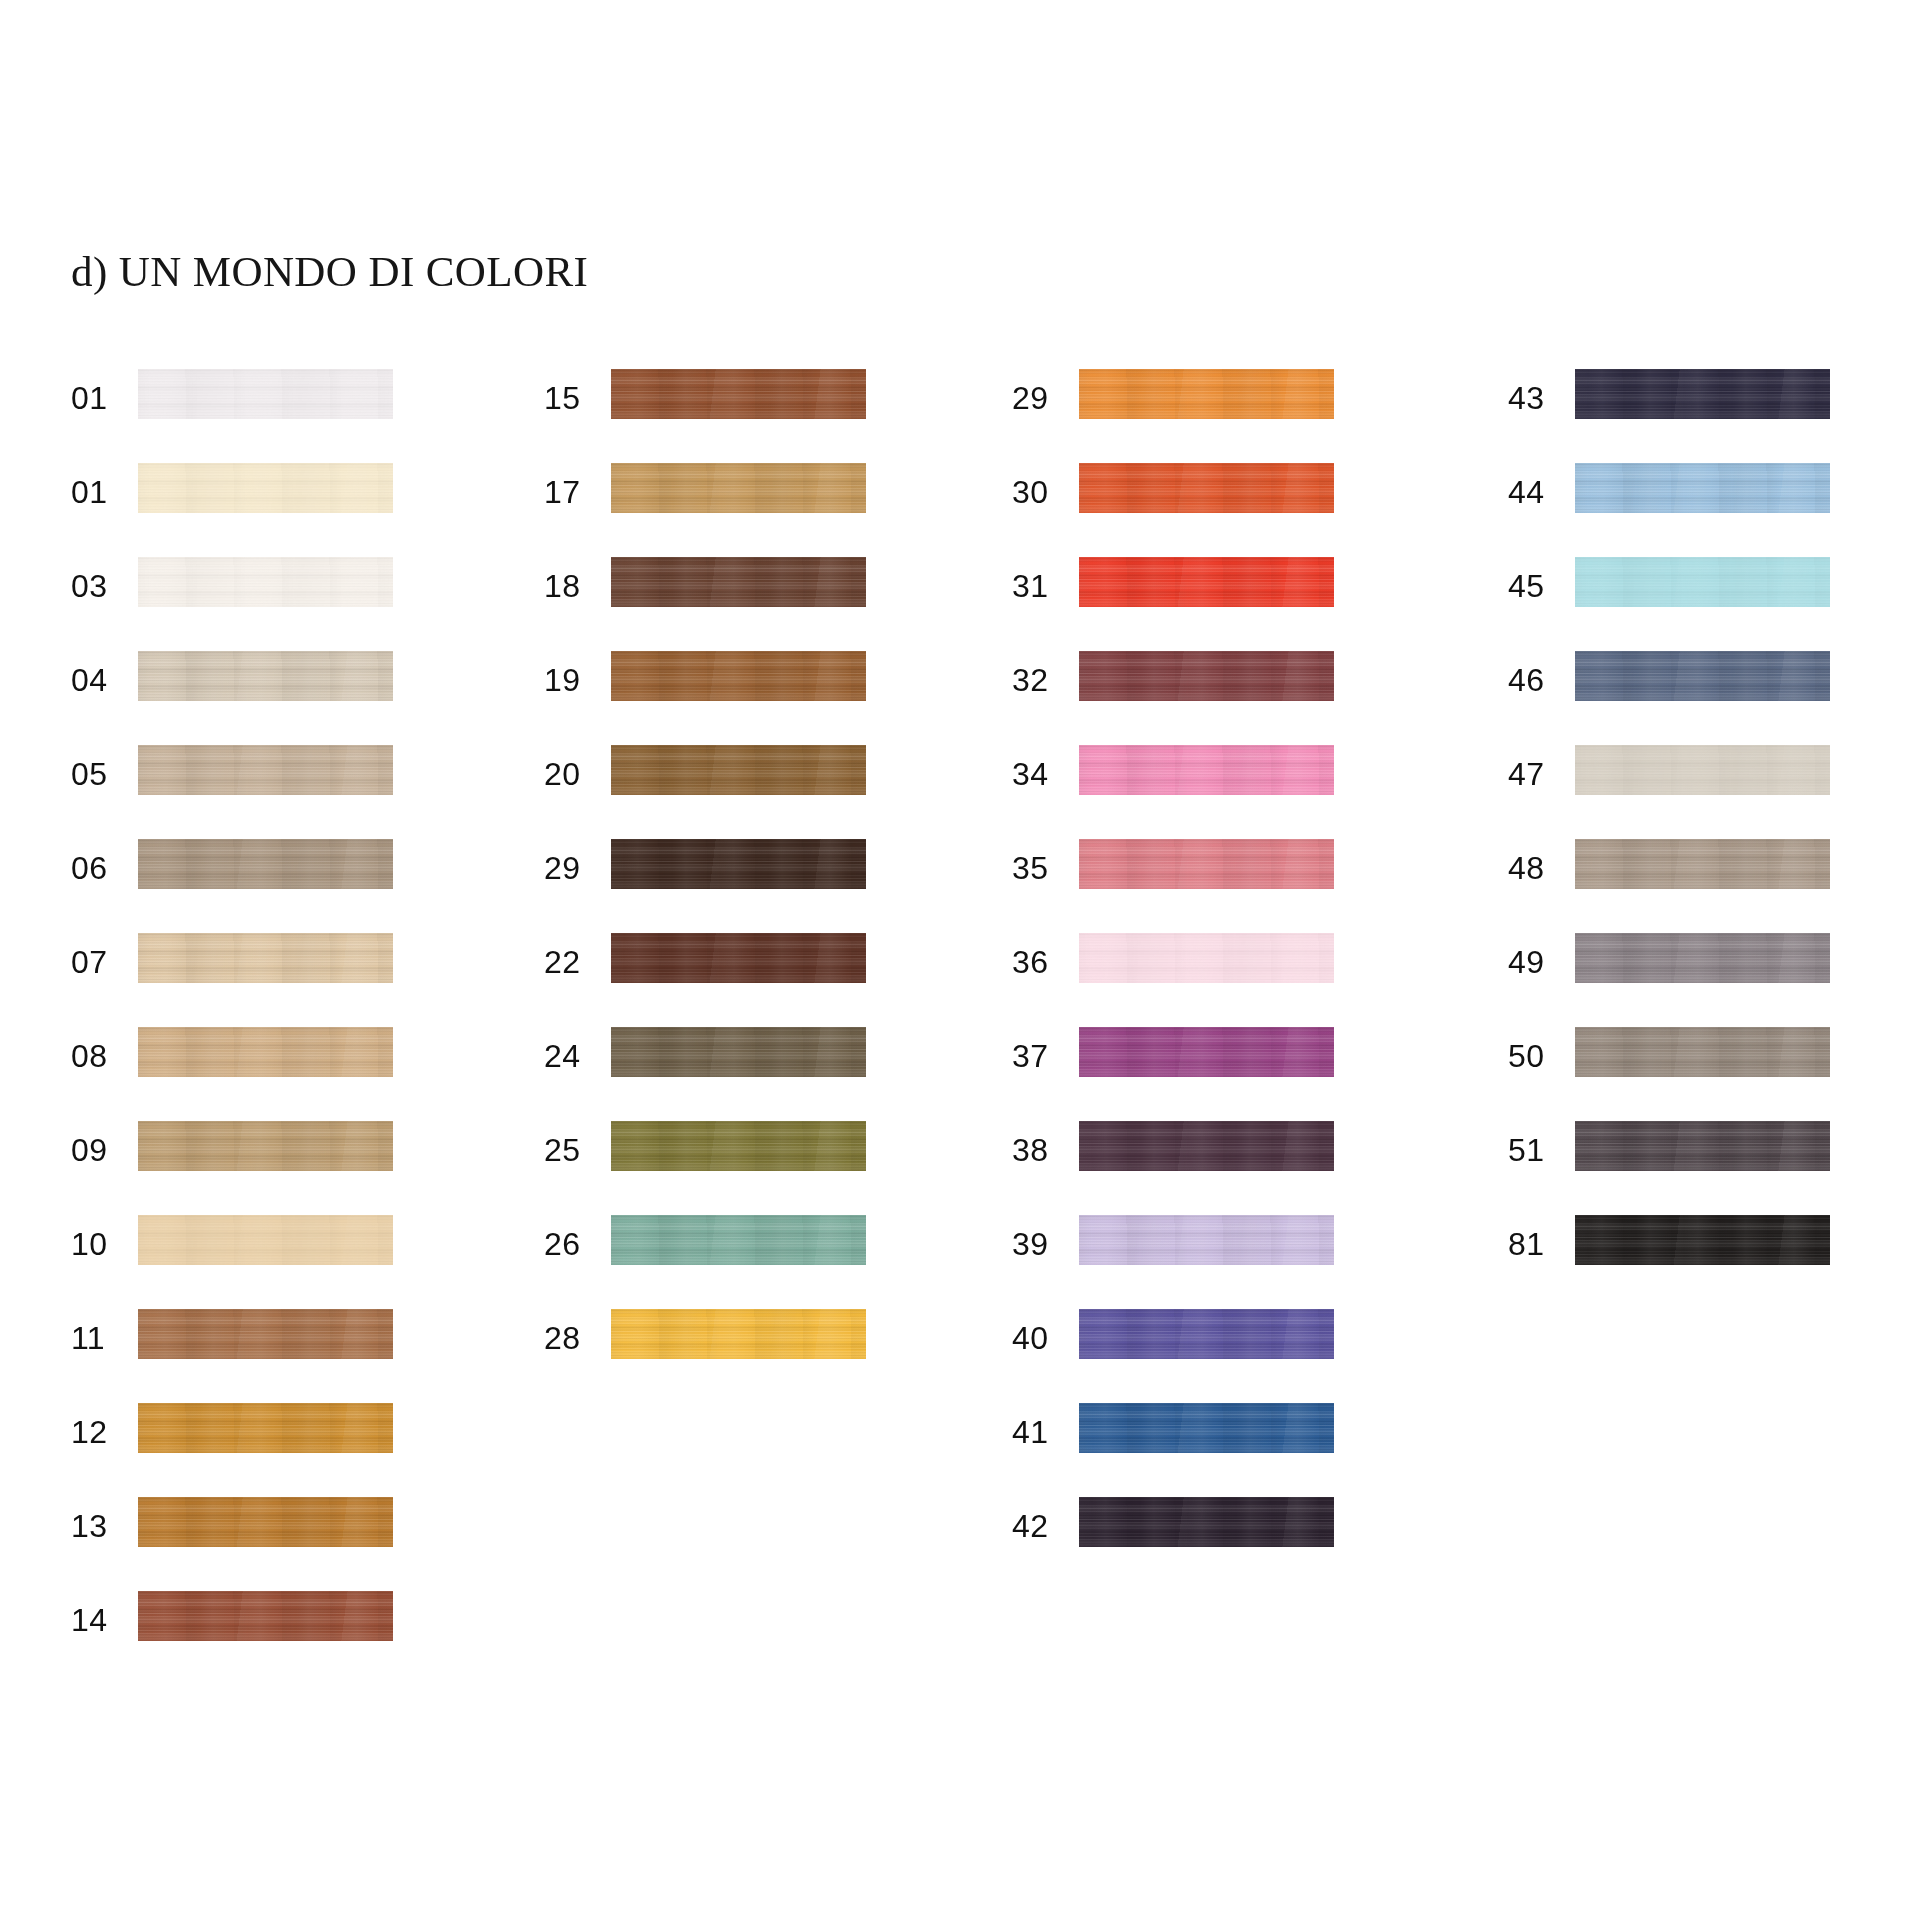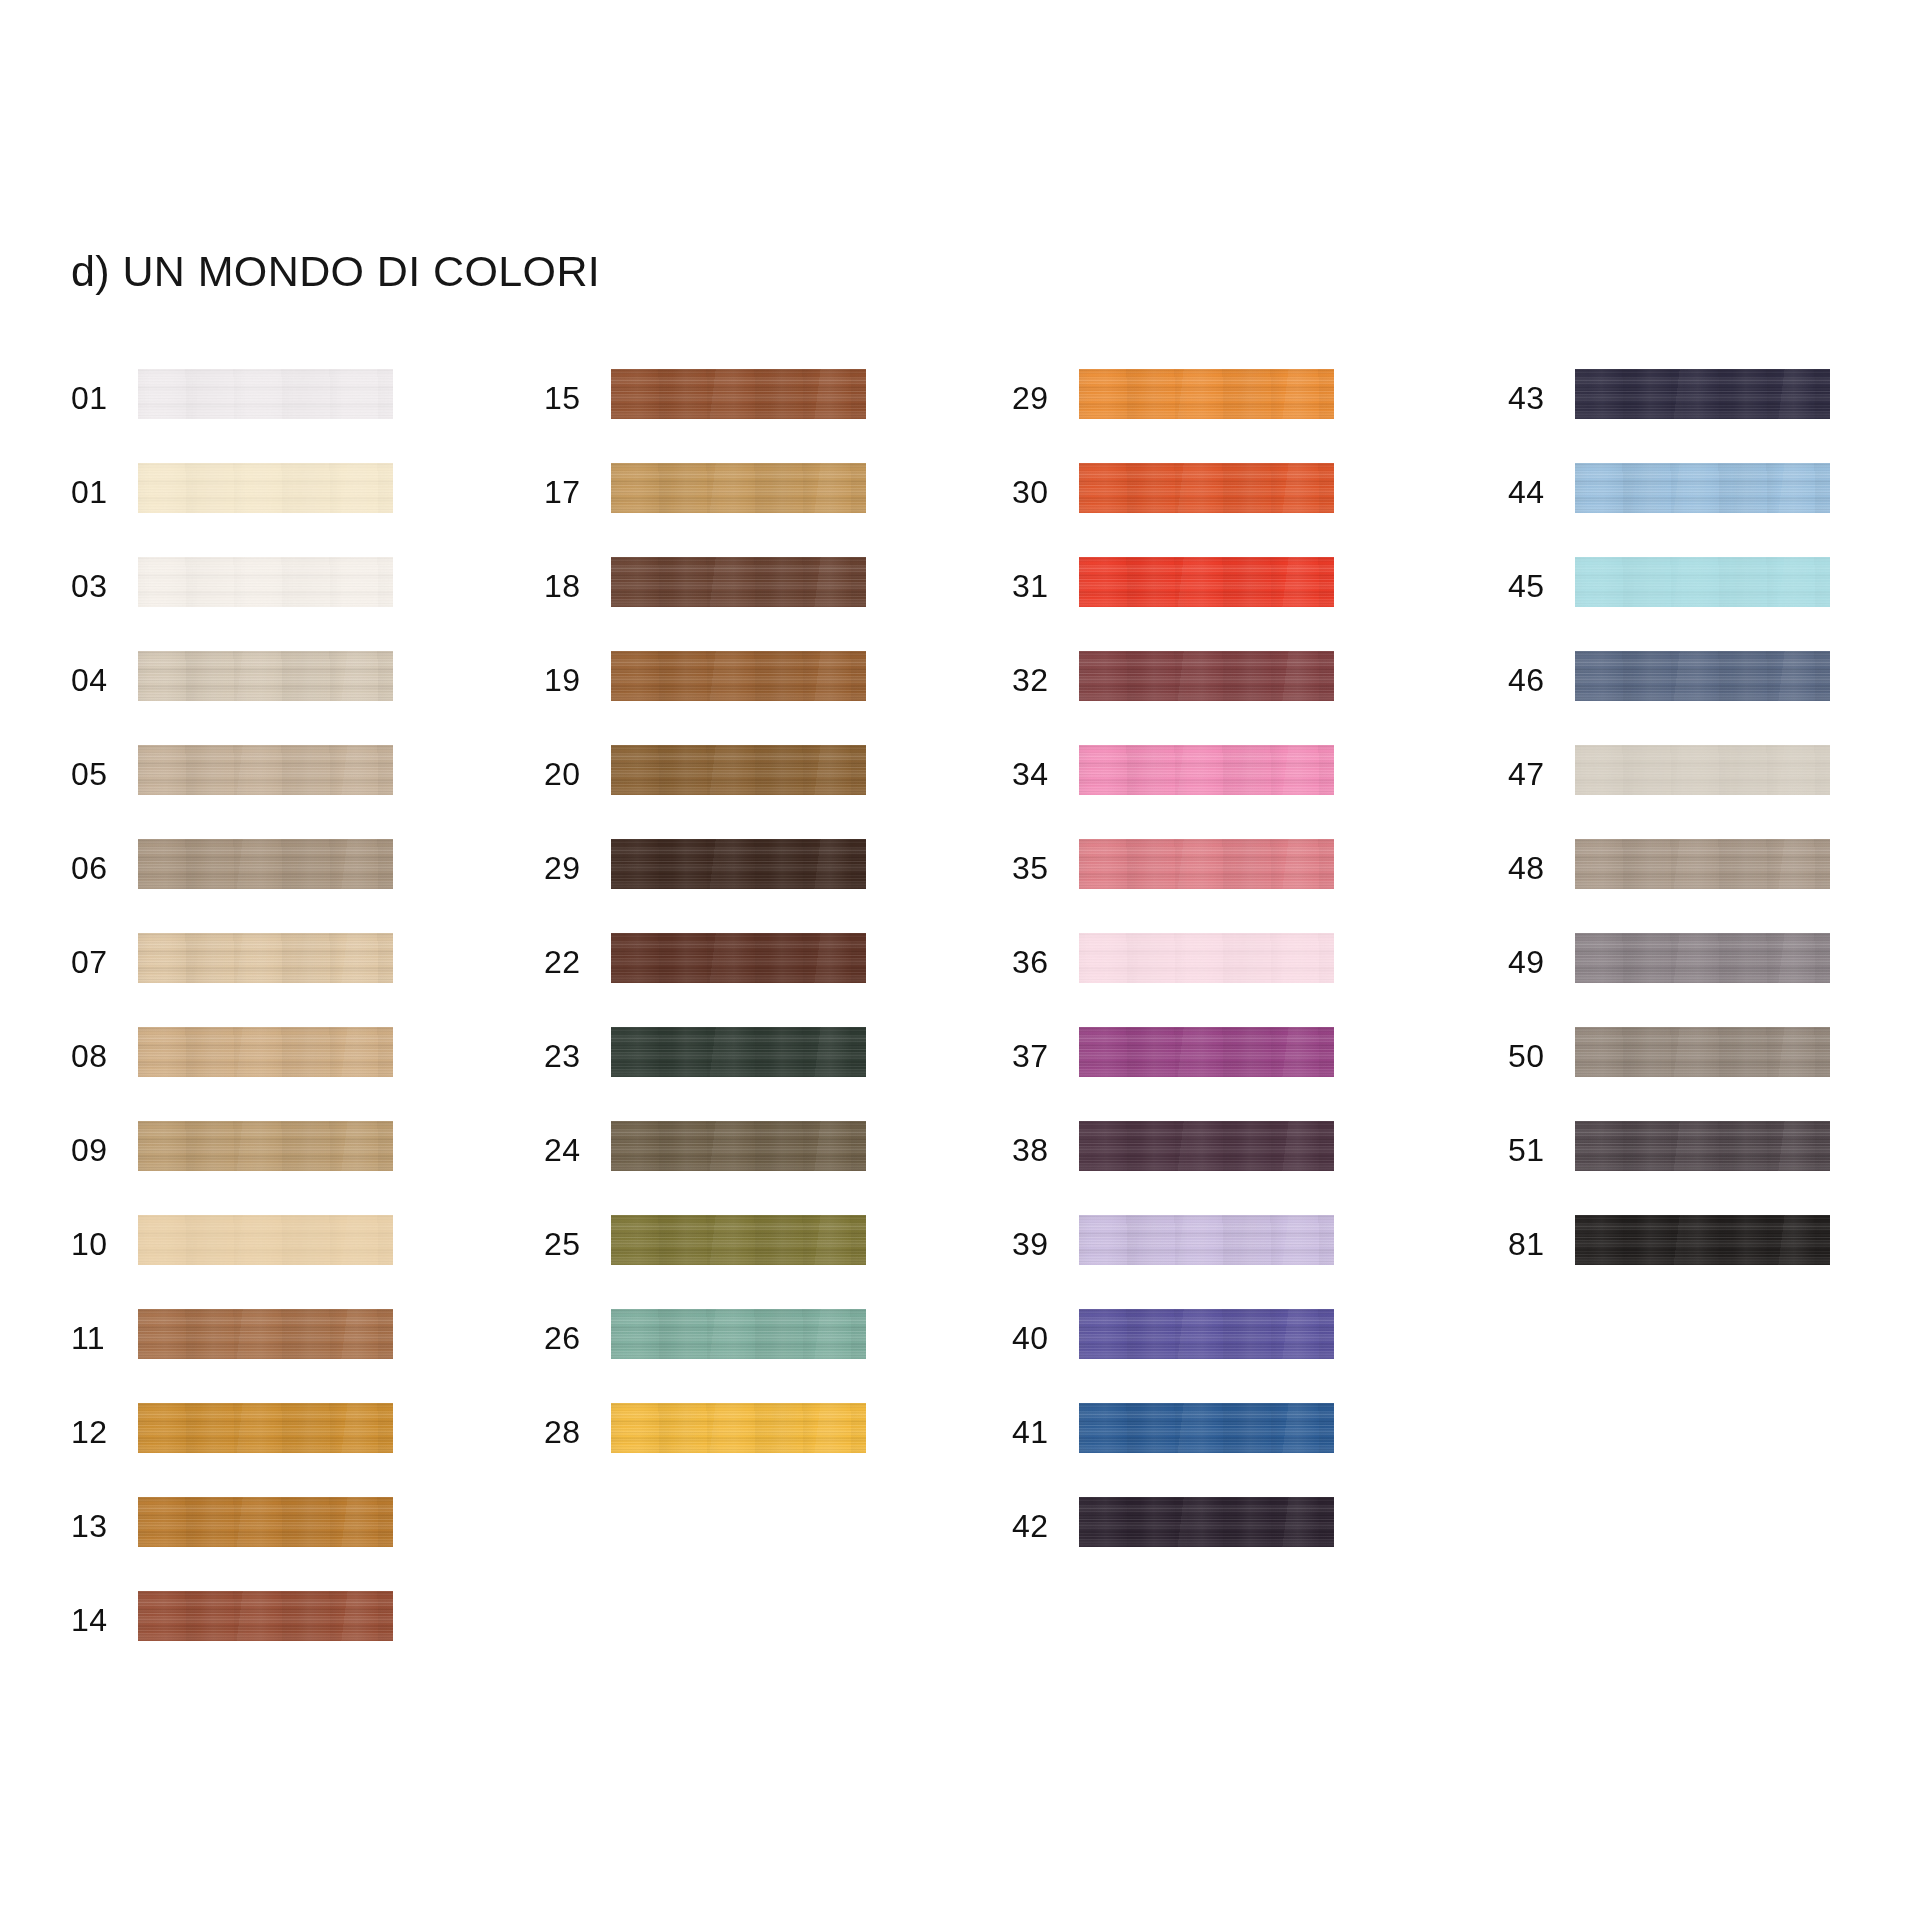--- a/index.html
+++ b/index.html
@@ -22,21 +22,21 @@
     overflow: hidden;
   }
 
   #title {
     position: absolute;
     left: 71px;
     top: 247px;
     font-size: 43px;
     letter-spacing: 0.4px;
     color: #161616;
-    font-family: Liberation Sans, sans-serif;
+    font-family: Liberation Serif, serif;
     font-weight: 400;
     white-space: nowrap;
   }
 
   #grid {
     position: absolute;
     left: 0;
     top: 0;
     width: 1925px;
     height: 1925px;
@@ -285,27 +285,20 @@
           </div>
         </div>
         <div class="swatch-row">
           <div class="swatch-label">22</div>
           <div class="swatch-chip dark" title="22" style="background-color: rgb(96, 52, 39);">
             <div class="grain"></div>
             <div class="grain2"></div>
           </div>
         </div>
         <div class="swatch-row">
-          <div class="swatch-label">23</div>
-          <div class="swatch-chip dark" title="23" style="background-color: rgb(47, 59, 51);">
-            <div class="grain"></div>
-            <div class="grain2"></div>
-          </div>
-        </div>
-        <div class="swatch-row">
           <div class="swatch-label">24</div>
           <div class="swatch-chip" title="24" style="background-color: rgb(111, 96, 73);">
             <div class="grain"></div>
             <div class="grain2"></div>
           </div>
         </div>
         <div class="swatch-row">
           <div class="swatch-label">25</div>
           <div class="swatch-chip" title="25" style="background-color: rgb(127, 119, 54);">
             <div class="grain"></div>

